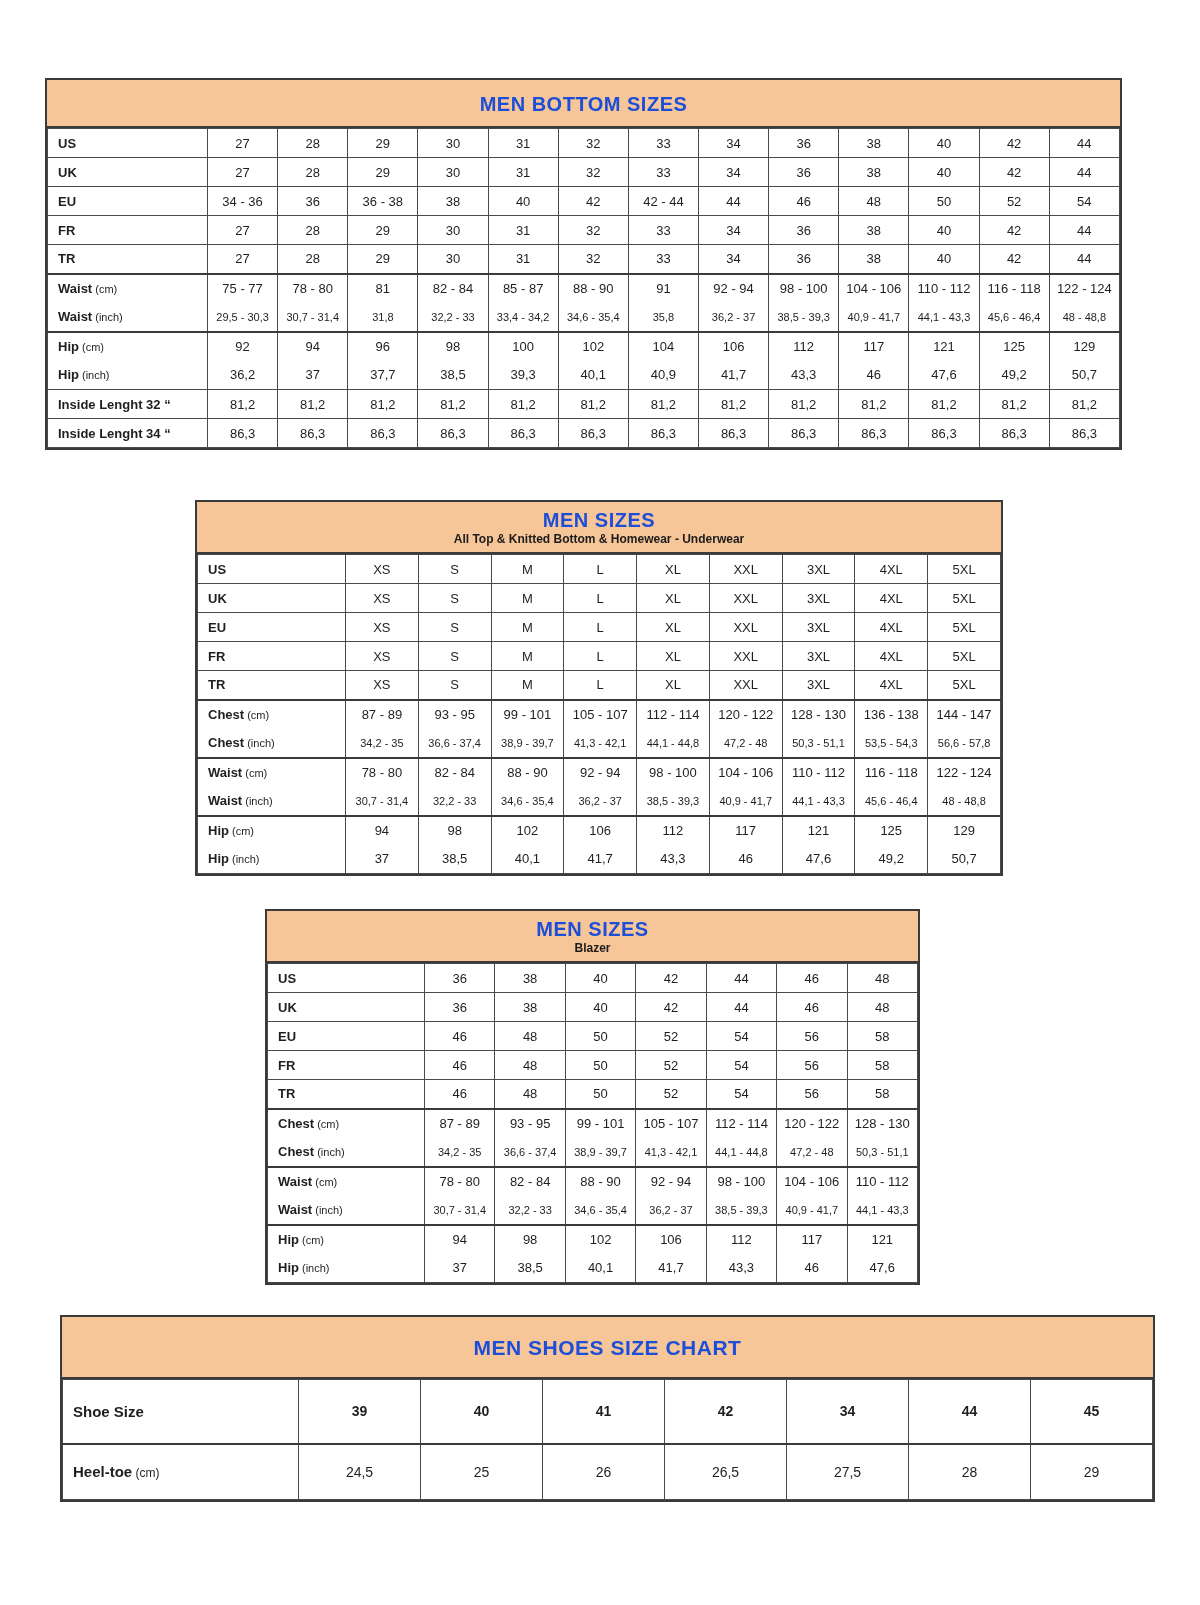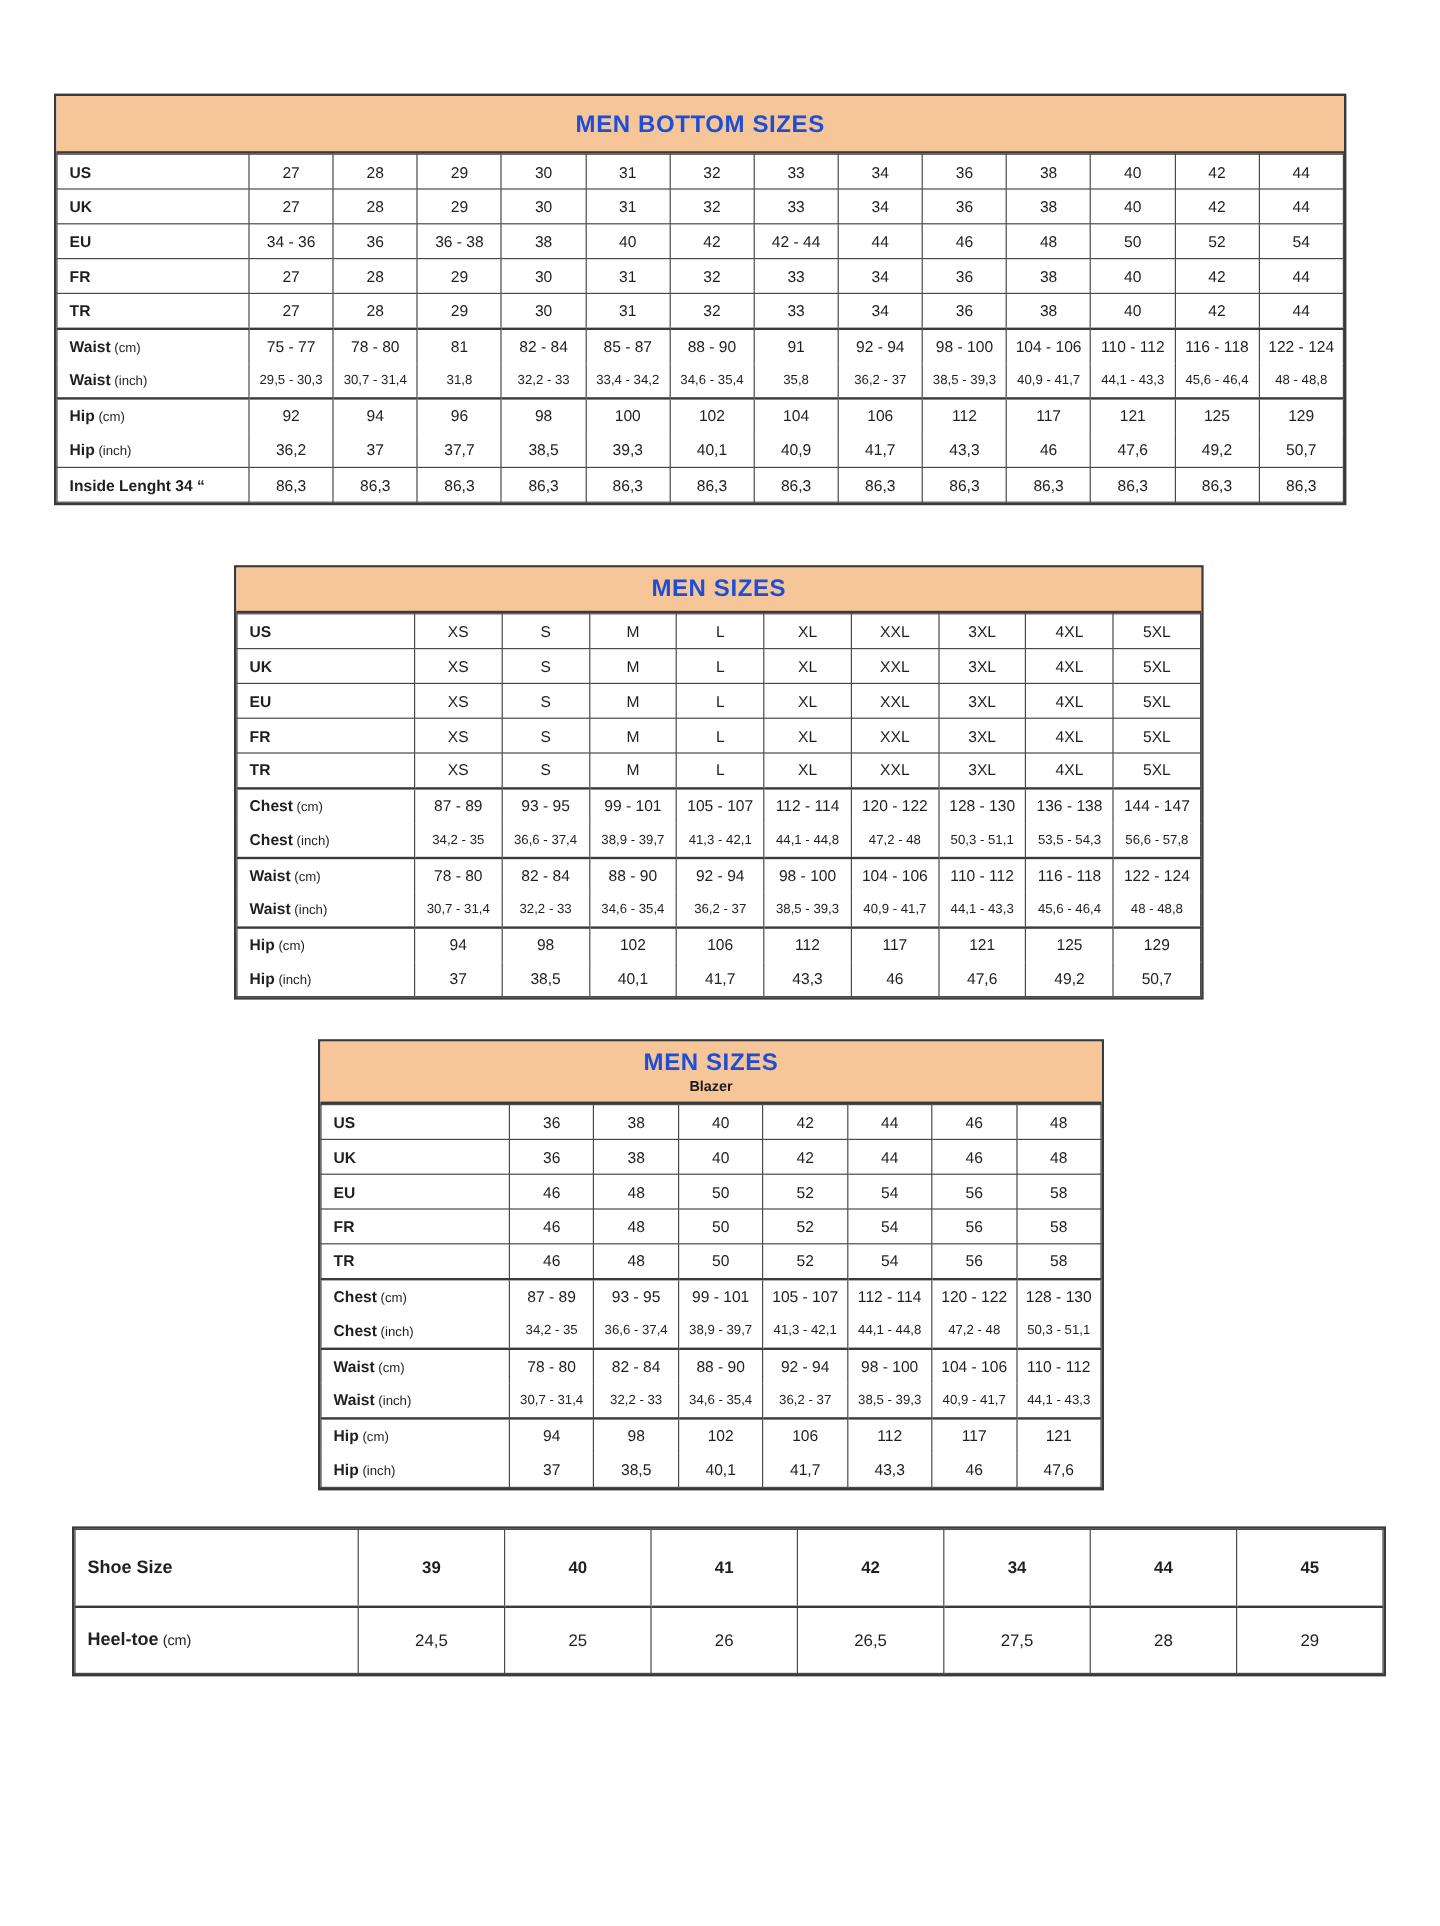--- a/index.html
+++ b/index.html
@@ -235,20 +235,36 @@
           <td>40,1</td>
           <td>40,9</td>
           <td>41,7</td>
           <td>43,3</td>
           <td>46</td>
           <td>47,6</td>
           <td>49,2</td>
           <td>50,7</td>
         </tr>
         <tr>
+          <td class="label-cell"><b>Inside Lenght 32 “</b></td>
+          <td>81,2</td>
+          <td>81,2</td>
+          <td>81,2</td>
+          <td>81,2</td>
+          <td>81,2</td>
+          <td>81,2</td>
+          <td>81,2</td>
+          <td>81,2</td>
+          <td>81,2</td>
+          <td>81,2</td>
+          <td>81,2</td>
+          <td>81,2</td>
+          <td>81,2</td>
+        </tr>
+        <tr>
           <td class="label-cell"><b>Inside Lenght 34 “</b></td>
           <td>86,3</td>
           <td>86,3</td>
           <td>86,3</td>
           <td>86,3</td>
           <td>86,3</td>
           <td>86,3</td>
           <td>86,3</td>
           <td>86,3</td>
           <td>86,3</td>
@@ -257,20 +273,21 @@
           <td>86,3</td>
           <td>86,3</td>
         </tr>
       </tbody>
   </table>
 </div>
 
 <div class="table-box" id="t2">
   <div class="title-bar">
     <div class="title-main">MEN SIZES</div>
+    <div class="title-sub">All Top &amp; Knitted Bottom &amp; Homewear - Underwear</div>
   </div>
   <table>
     <colgroup>
         <col class="label-col">
         <col span="9">
       </colgroup>
     <tbody>
         <tr>
           <td class="label-cell"><b>US</b></td>
           <td>XS</td>
@@ -526,20 +543,23 @@
           <td>41,7</td>
           <td>43,3</td>
           <td>46</td>
           <td>47,6</td>
         </tr>
       </tbody>
   </table>
 </div>
 
 <div class="table-box" id="t4">
+  <div class="title-bar">
+    <span class="title-main">MEN SHOES SIZE CHART</span>
+  </div>
   <table>
     <colgroup>
         <col class="label-col">
         <col span="7">
       </colgroup>
     <tbody>
         <tr class="bold-values">
           <td class="label-cell"><b>Shoe Size</b></td>
           <td>39</td>
           <td>40</td>

